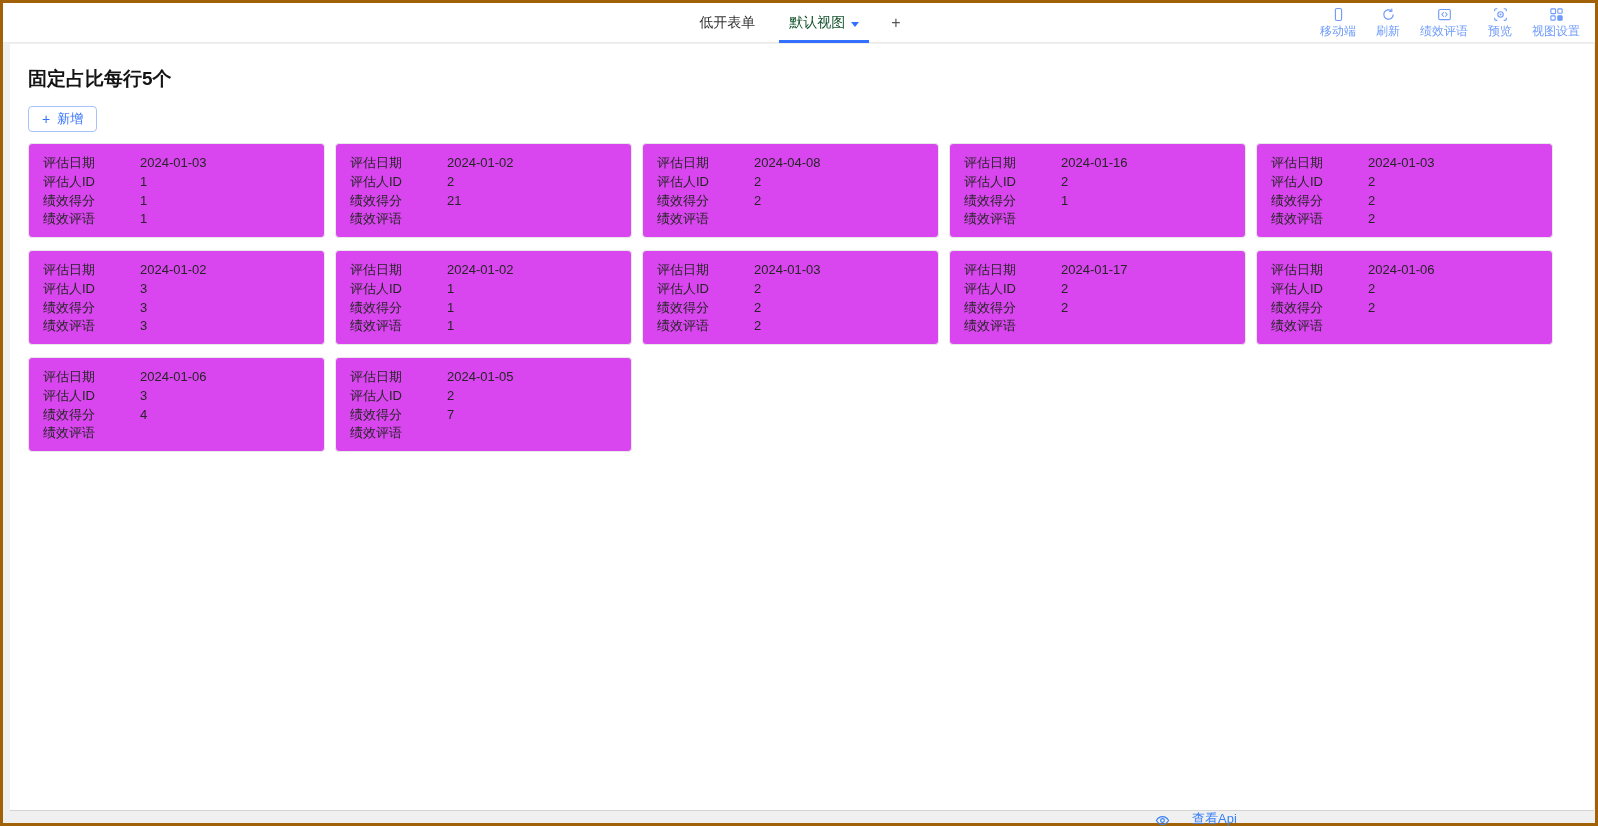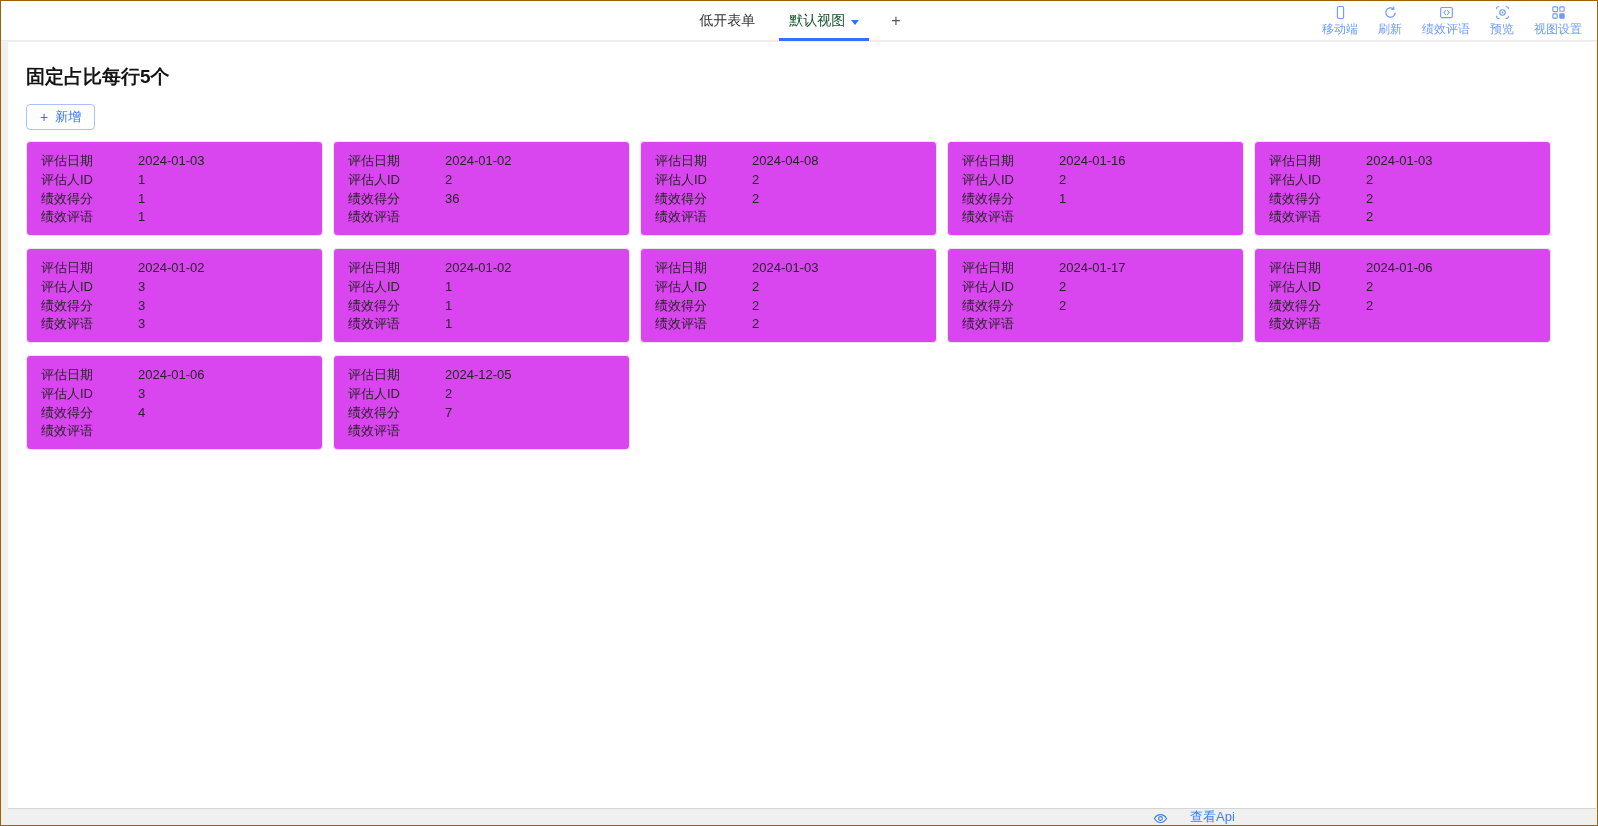--- a/index.html
+++ b/index.html
@@ -6,21 +6,21 @@
   html,body { width:1598px; height:826px; }
   body {
     font-family:"Liberation Sans","DejaVu Sans",sans-serif;
     background:#f0f0f0;
     position:relative;
     overflow:hidden;
     color:#262626;
   }
   .window {
     position:absolute; inset:0;
-    border:1px solid #a16207;
+    border:3px solid #a16207;
     background:#f0f0f0;
     text-decoration:underline;
   }
   
   .topbar {
     position:absolute; top:0; left:0; right:0; height:40px;
     background:#fff;
     border-bottom:1px solid #efeaea;
     z-index:2;
   }
@@ -195,21 +195,21 @@
           <div class="card-row">
             <span class="card-label">评估日期</span>
             <span class="card-value">2024-01-02</span>
           </div>
           <div class="card-row">
             <span class="card-label">评估人ID</span>
             <span class="card-value">2</span>
           </div>
           <div class="card-row">
             <span class="card-label">绩效得分</span>
-            <span class="card-value">36</span>
+            <span class="card-value">21</span>
           </div>
           <div class="card-row">
             <span class="card-label">绩效评语</span>
             <span class="card-value"></span>
           </div>
         </div>
 
   <div class="record-card">
           <div class="card-row">
             <span class="card-label">评估日期</span>
@@ -377,21 +377,21 @@
           </div>
           <div class="card-row">
             <span class="card-label">绩效评语</span>
             <span class="card-value"></span>
           </div>
         </div>
 
   <div class="record-card">
           <div class="card-row">
             <span class="card-label">评估日期</span>
-            <span class="card-value">2024-12-05</span>
+            <span class="card-value">2024-01-05</span>
           </div>
           <div class="card-row">
             <span class="card-label">评估人ID</span>
             <span class="card-value">2</span>
           </div>
           <div class="card-row">
             <span class="card-label">绩效得分</span>
             <span class="card-value">7</span>
           </div>
           <div class="card-row">

